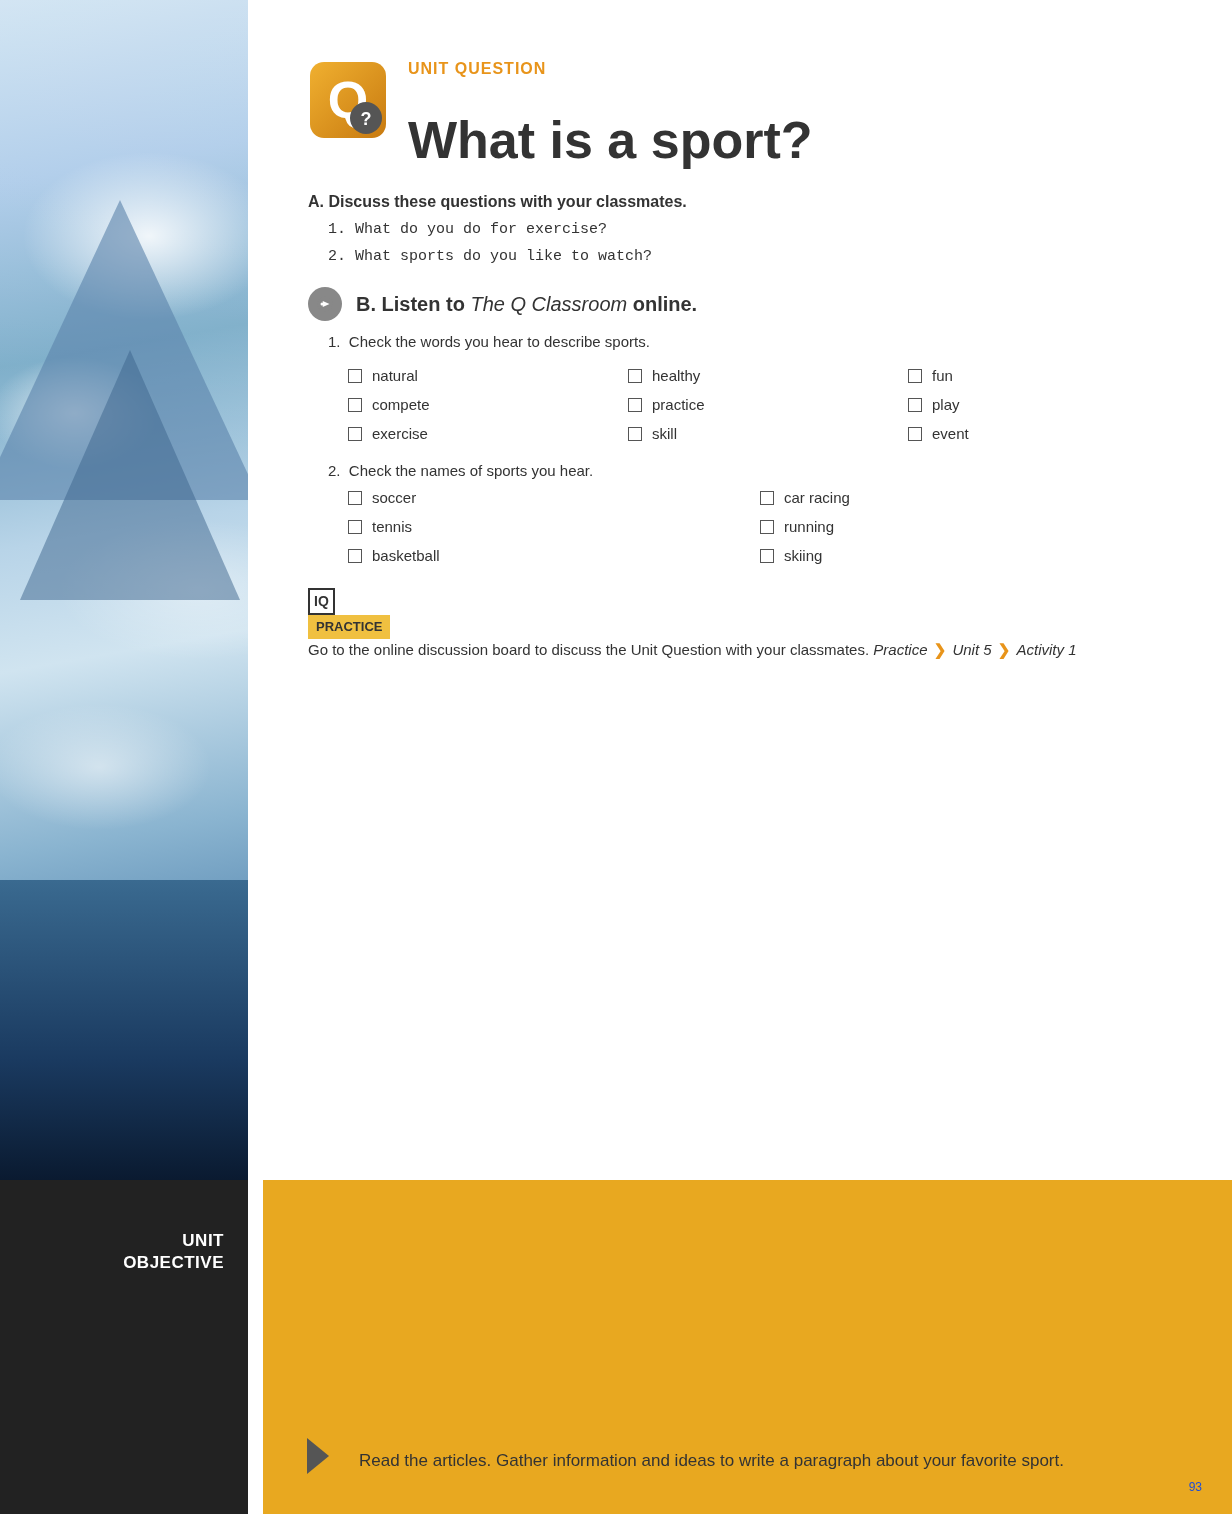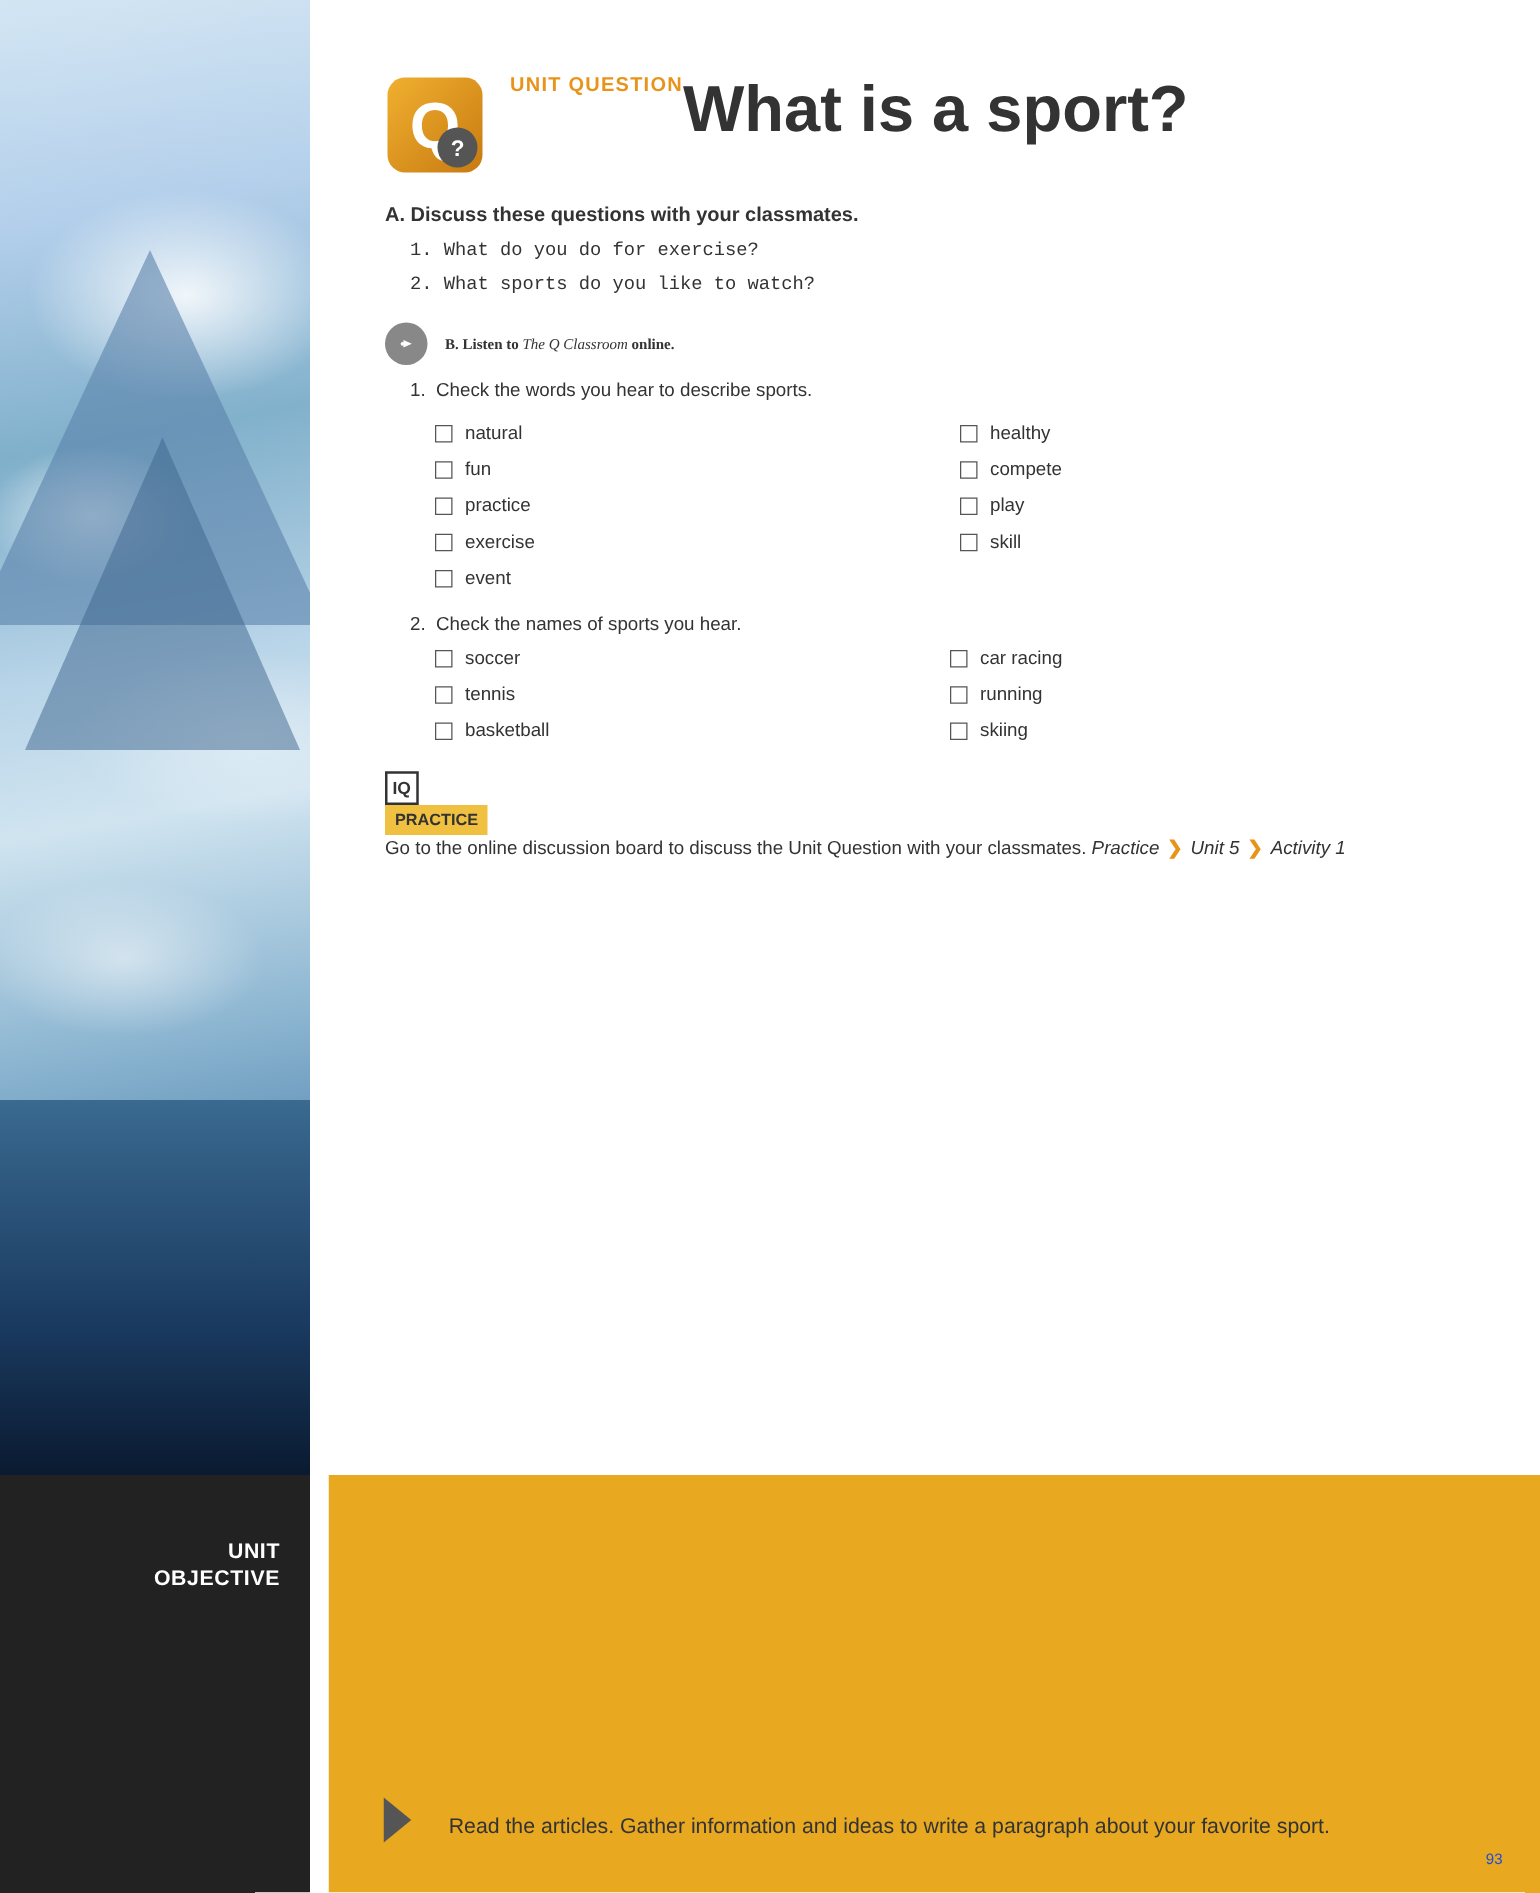--- a/index.html
+++ b/index.html
@@ -100,21 +100,22 @@
       position: relative;
     }
 
     .q-icon svg {
       width: 80px;
       height: 80px;
     }
 
     .header-text {
       display: flex;
-      flex-direction: row;
+      flex-direction: column;
+      gap: 30px;
     }
 
     .unit-question-label {
       font-family: Arial, Helvetica, sans-serif;
       font-size: 16px;
       font-weight: 800;
       color: #e8941a;
       letter-spacing: 1px;
       text-transform: uppercase;
       margin-bottom: 4px;
@@ -176,35 +177,35 @@
       margin-right: 14px;
       flex-shrink: 0;
     }
 
     .audio-icon svg {
       width: 18px;
       height: 18px;
     }
 
     .section-b-text {
-      font-family: Liberation Serif, serif;
-      font-size: 12px;
+      font-family: Liberation Sans, sans-serif;
+      font-size: 20px;
       font-weight: 700;
       color: #333;
     }
 
     .section-b-text .italic {
       font-style: italic;
       font-weight: 400;
     }
 
     
     .checkbox-grid {
       display: grid;
-      grid-template-columns: 1fr 1fr;
+      grid-template-columns: 1fr 1fr 1fr;
       gap: 12px 16px;
       padding-left: 40px;
       margin-bottom: 20px;
       margin-top: 17px;
     }
 
     .checkbox-item {
       display: flex;
       align-items: center;
       font-family: Arial, Helvetica, sans-serif;

